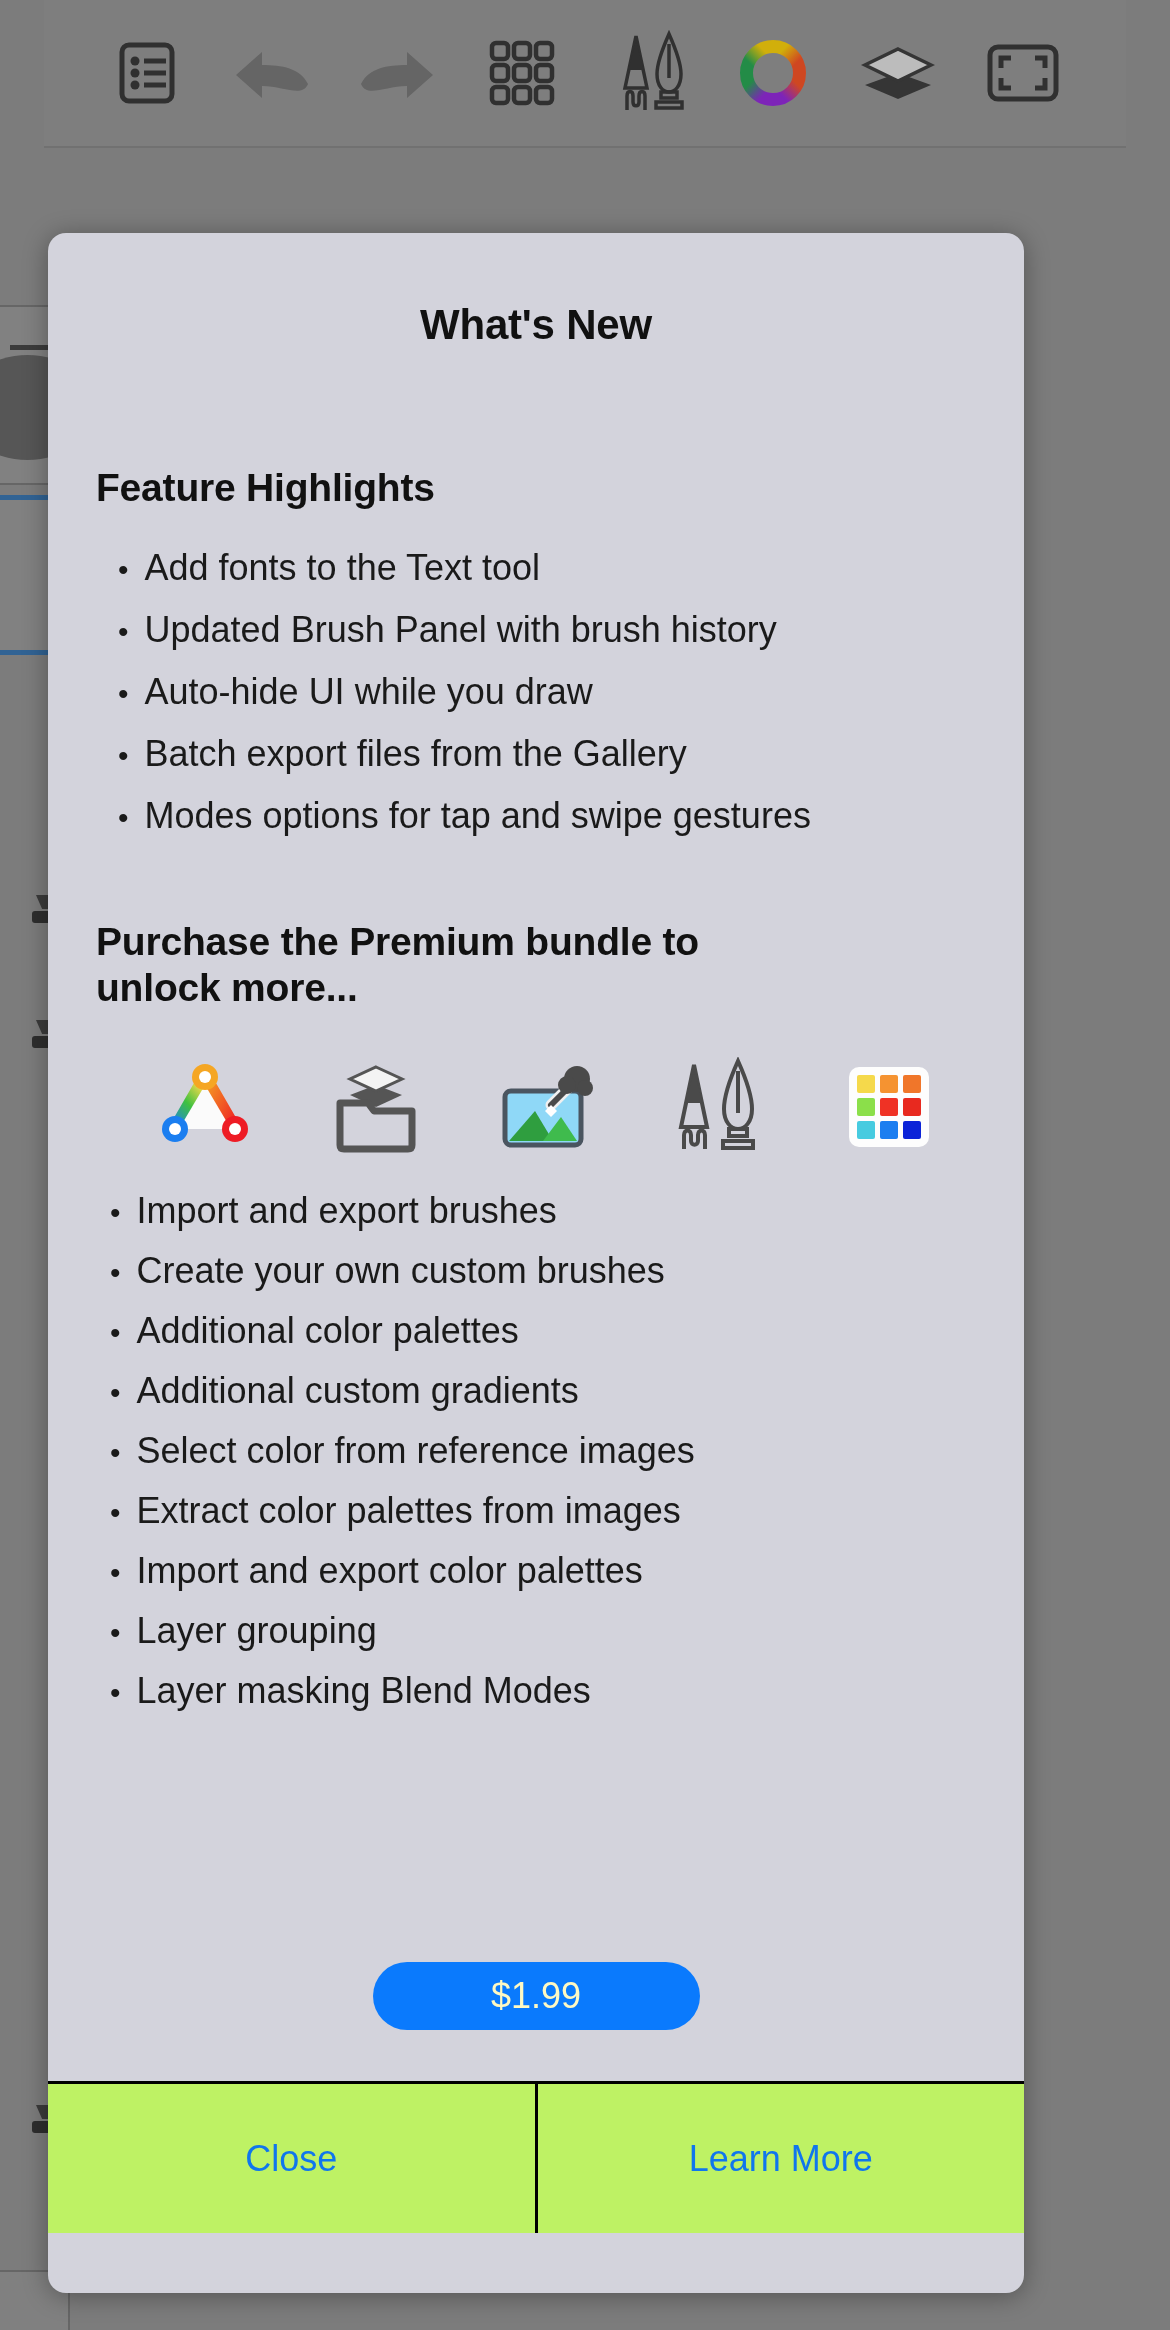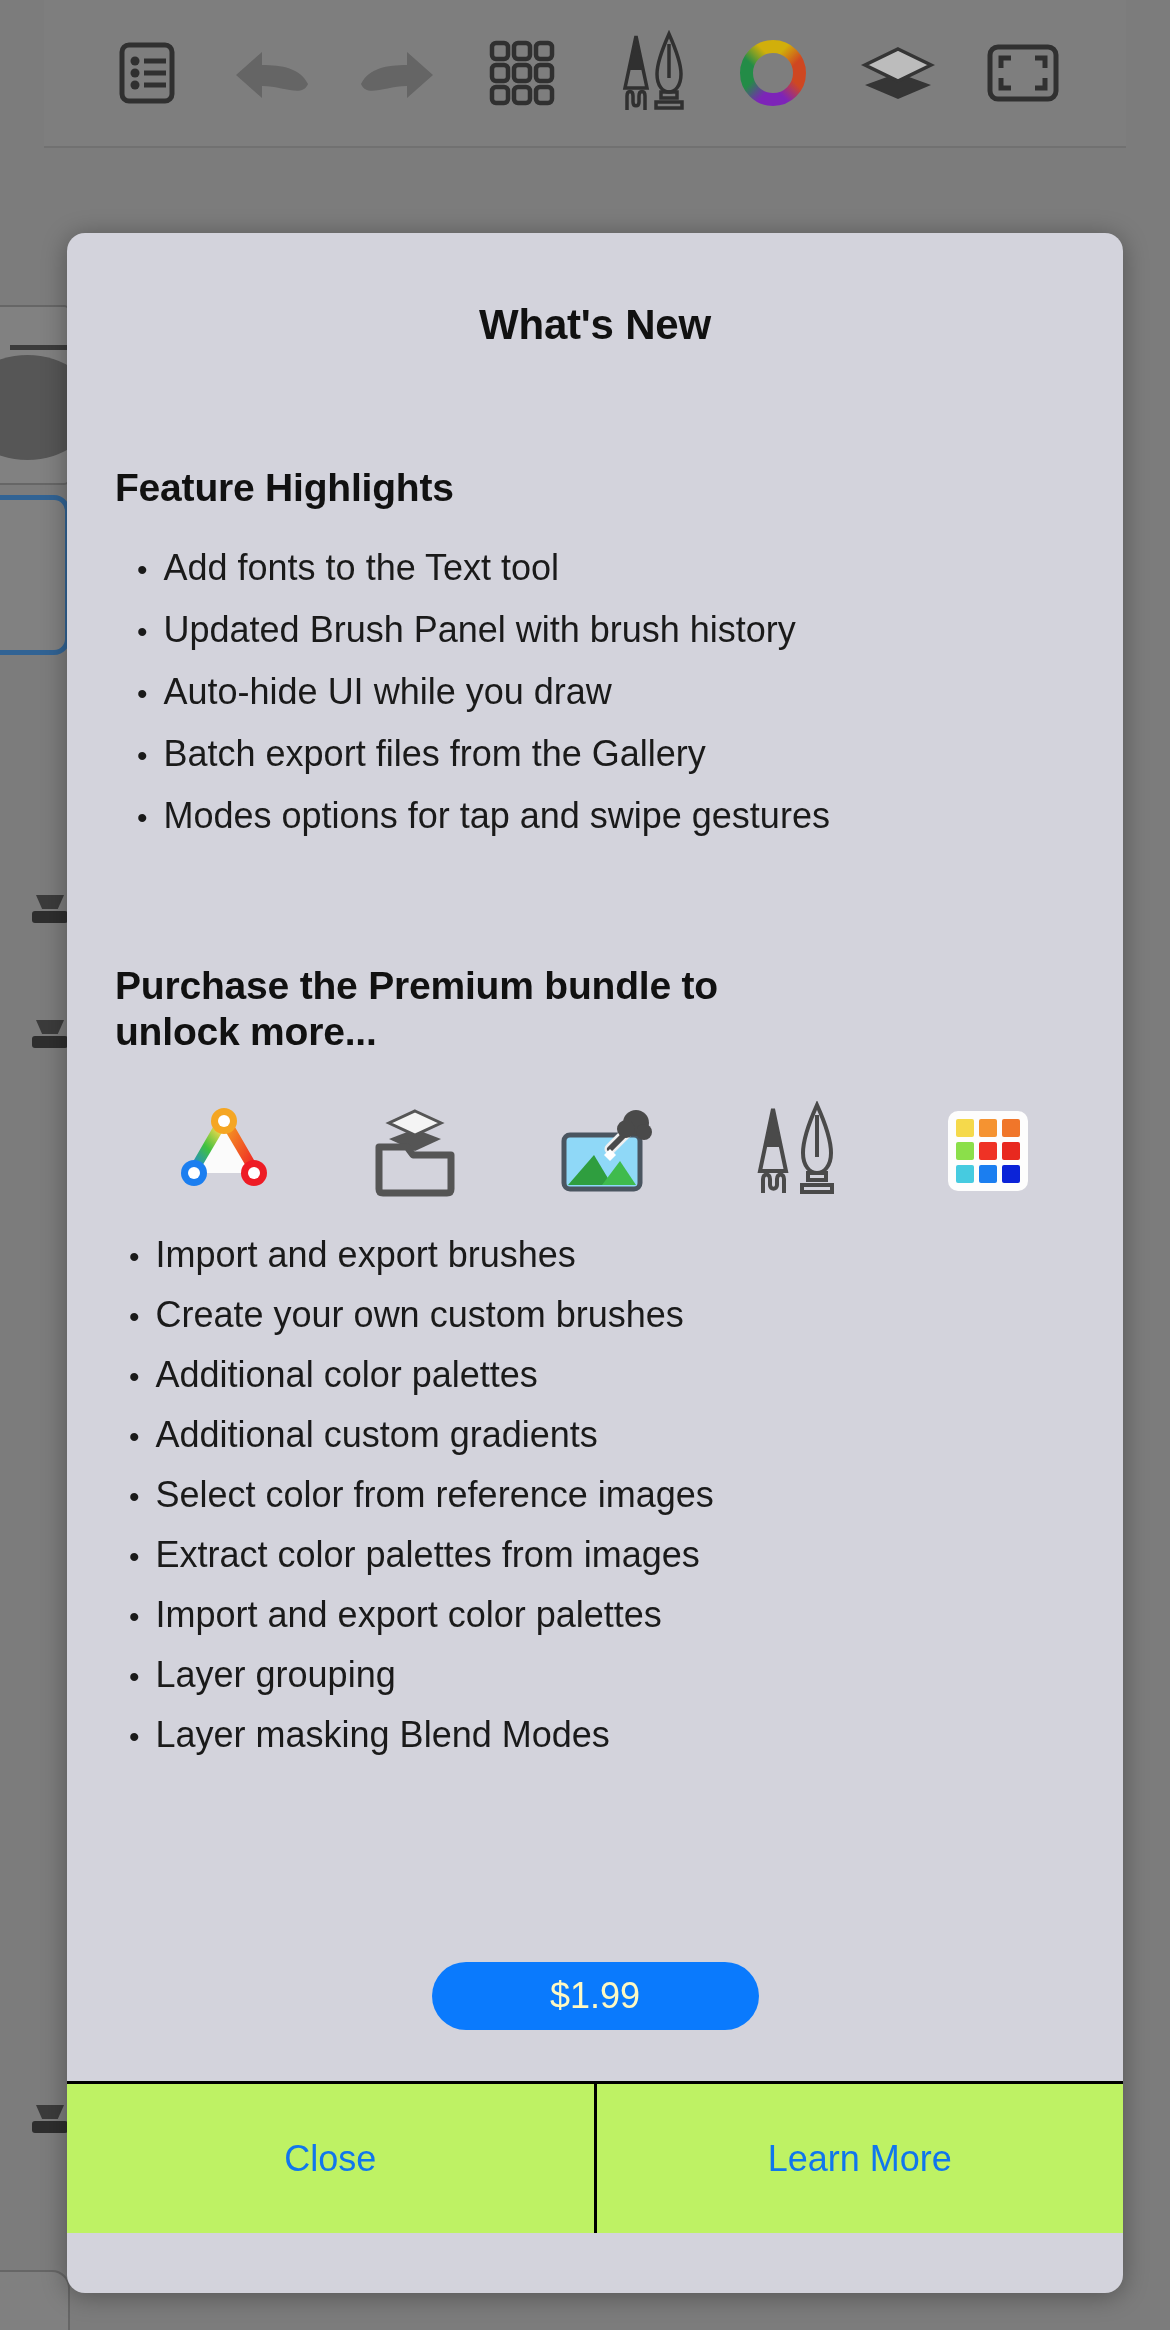--- a/index.html
+++ b/index.html
@@ -52,22 +52,22 @@
     flex: 1 1 0; height: 110px;
     display: flex; align-items: center; justify-content: center;
   }
   .tool-btn svg { display: block; }
 
   
   .dim { position: absolute; inset: 0; background: rgba(60,60,60,0.18); }
 
   
   .dialog {
-    position: absolute; left: 67px; top: 233px;
-    width: 1056px; height: 2060px;
+    position: absolute; left: 48px; top: 233px;
+    width: 976px; height: 2060px;
     background: #d3d3dc;
     border-radius: 18px;
     box-shadow: 0 3px 26px rgba(0,0,0,0.33);
     overflow: hidden;
     display: flex; flex-direction: column;
   }
   .dialog-scroll {
     position: relative;
     height: 1677px;
     overflow: hidden;
@@ -75,21 +75,21 @@
   }
   .dlg-title {
     text-align: center;
     font-size: 42px; font-weight: bold; color: #111;
     padding-top: 68px; letter-spacing: -0.2px;
   }
   .section-head {
     font-size: 39px; font-weight: bold; color: #111;
     margin-top: 116px; line-height: 1.18; letter-spacing: -0.2px;
   }
-  .section-head.premium { margin-top: 116px; max-width: 720px; }
+  .section-head.premium { margin-top: 72px; max-width: 720px; }
 
   ul.feature-list { list-style: none; margin-top: 26px; }
   ul.feature-list li {
     display: flex; align-items: baseline; gap: 16px;
     font-size: 36px; color: #1a1a1a; line-height: 1.0;
     padding: 12px 0 12px 2px;
   }
   ul.feature-list li .bullet {
     font-size: 30px; line-height: 1; color: #1a1a1a; flex: 0 0 auto;
   }

